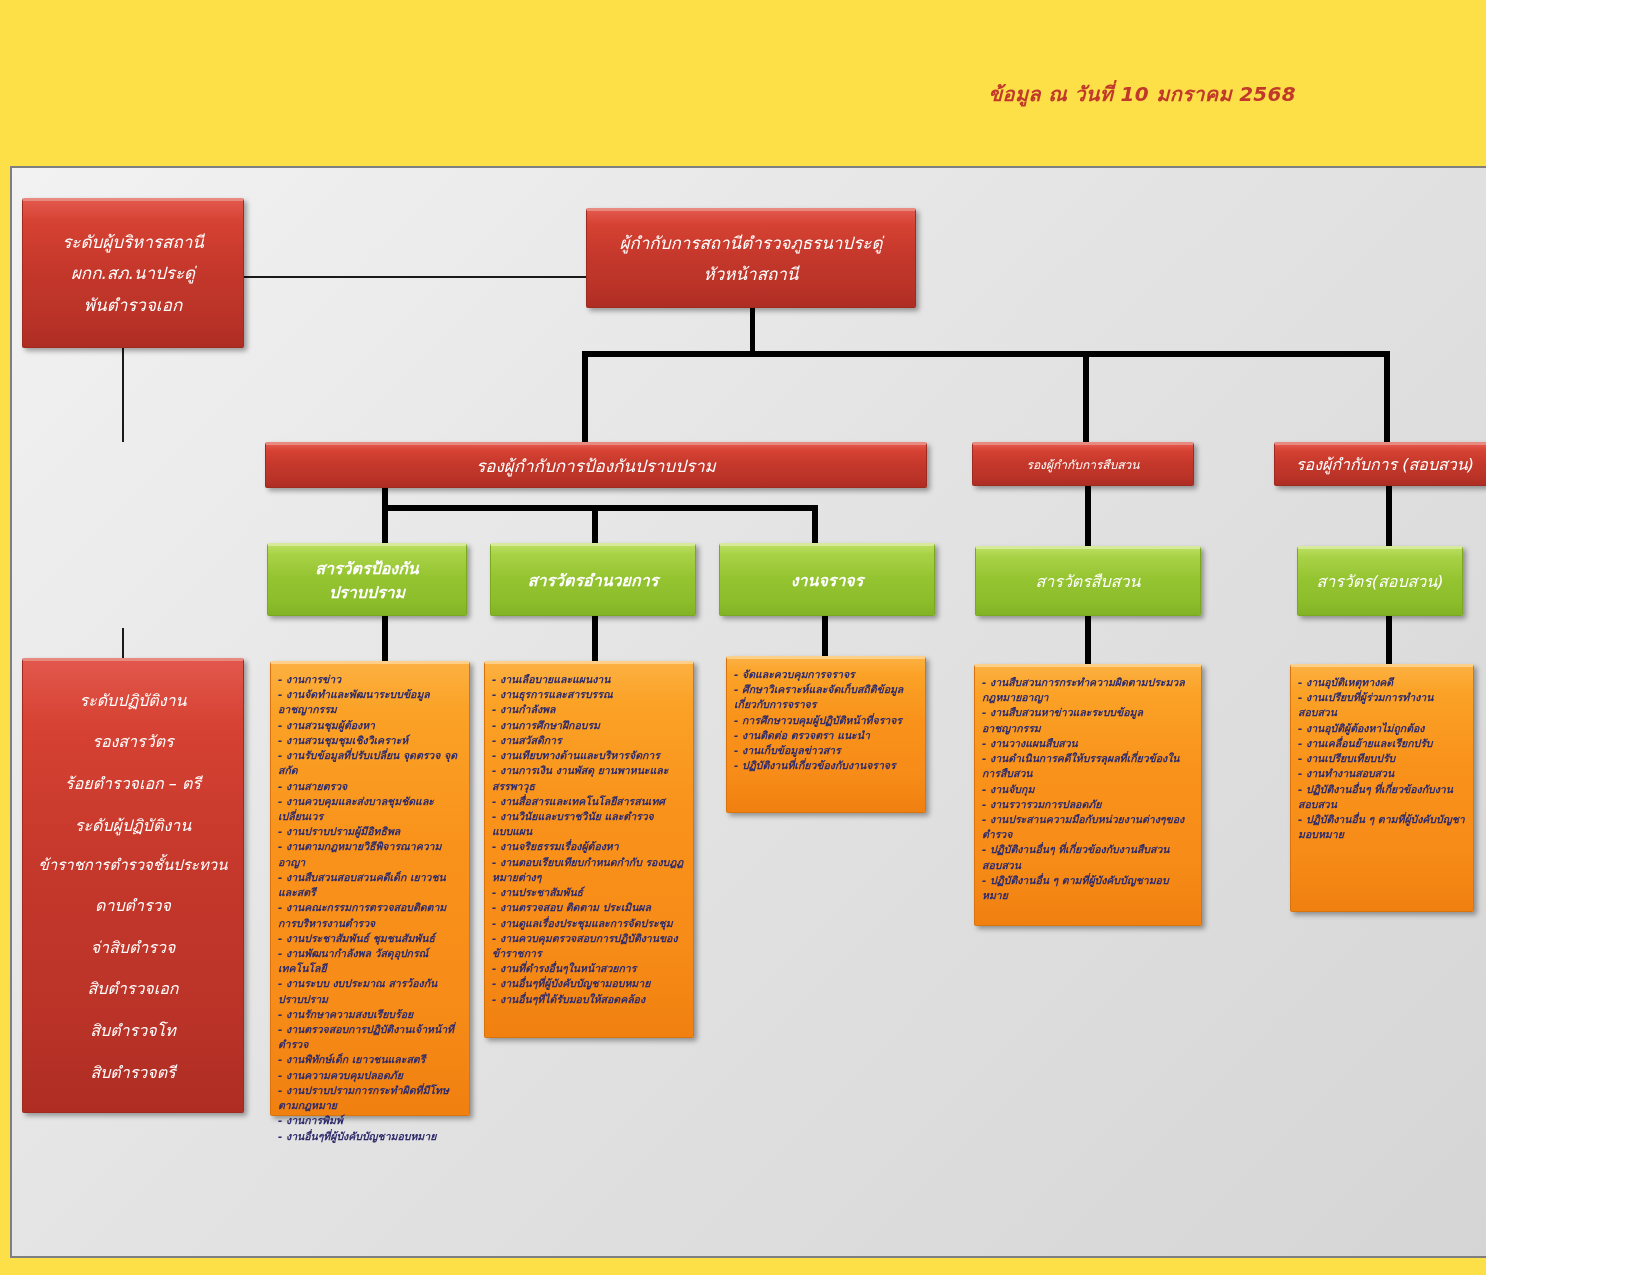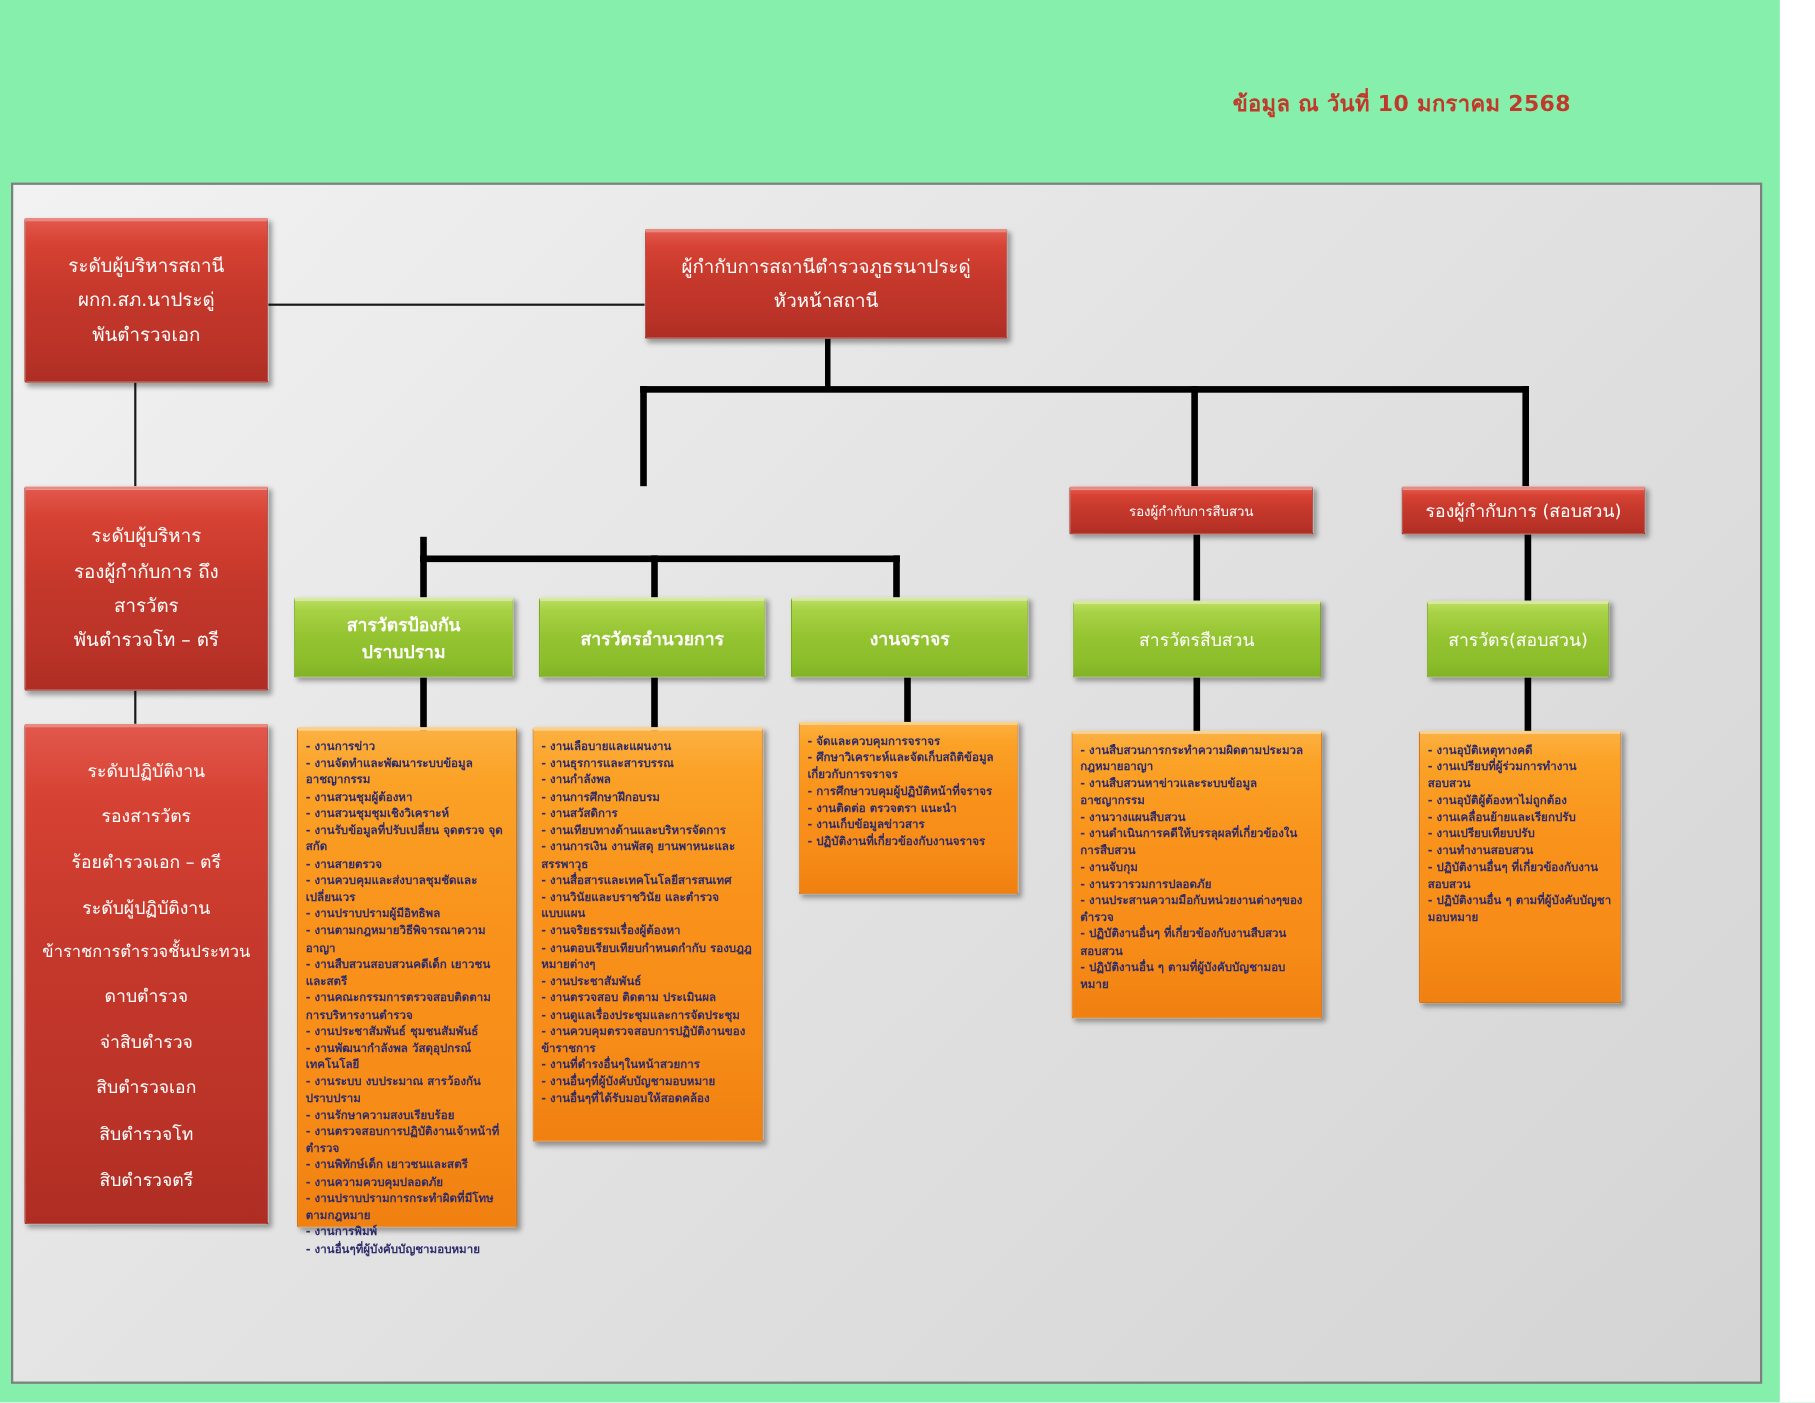--- a/index.html
+++ b/index.html
@@ -6,24 +6,25 @@
   html, body {
     margin: 0;
     padding: 0;
     background: #ffffff;
   }
   body {
     font-family: "DejaVu Sans", "Liberation Sans", sans-serif;
   }
   #page {
     position: relative;
-    width: 1618px;
+    width: 1486px;
     height: 1275px;
     overflow: hidden;
-    background: #86efac;
+    background: #fde047;
+    font-style: italic;
   }
 
   
   #header-date {
     position: absolute;
     top: 78px;
     right: 190px;
     font-size: 20px;
     font-weight: bold;
     color: #c0392b;
@@ -180,44 +181,41 @@
       </div>
     </div>
 
     <div class="box box-red" style="left:574px; top:40px; width:330px; height:100px;">
       <div class="inner">
         <span class="line">ผู้กำกับการสถานีตำรวจภูธรนาประดู่</span>
         <span class="line">หัวหน้าสถานี</span>
       </div>
     </div>
 
-    <div class="box box-red" style="left:10px; top:274px; width:222px; height:186px;">
-      <div class="inner">
-        <span class="line">ระดับผู้บริหาร</span>
-        <span class="line">รองผู้กำกับการ ถึง</span>
-        <span class="line">สารวัตร</span>
-        <span class="line">พันตำรวจโท – ตรี</span>
-      </div>
-    </div>
 
     <div class="box box-red compact" style="left:10px; top:490px; width:222px; height:455px;align-items:center;">
       <div class="inner" style="line-height:2.6; font-size:16px;">
         <span class="line">ระดับปฏิบัติงาน</span>
         <span class="line">รองสารวัตร</span>
         <span class="line">ร้อยตำรวจเอก – ตรี</span>
         <span class="line">ระดับผู้ปฏิบัติงาน</span>
         <span class="line" style="font-size:15px;">ข้าราชการตำรวจชั้นประทวน</span>
         <span class="line">ดาบตำรวจ</span>
         <span class="line">จ่าสิบตำรวจ</span>
         <span class="line">สิบตำรวจเอก</span>
         <span class="line">สิบตำรวจโท</span>
         <span class="line">สิบตำรวจตรี</span>
       </div>
     </div>
 
+    <div class="box box-red" style="left:253px; top:274px; width:662px; height:46px;">
+      <div class="inner" style="line-height:1.2;">
+        <span class="line nowrap">รองผู้กำกับการป้องกันปราบปราม</span>
+      </div>
+    </div>
 
     <div class="box box-red" style="left:960px; top:274px; width:222px; height:44px;">
       <div class="inner" style="line-height:1.2; font-size:12px;">
         <span class="line nowrap">รองผู้กำกับการสืบสวน</span>
       </div>
     </div>
 
     <div class="box box-red" style="left:1262px; top:274px; width:222px; height:44px;">
       <div class="inner" style="line-height:1.2; font-size:16px;">
         <span class="line nowrap">รองผู้กำกับการ (สอบสวน)</span>

